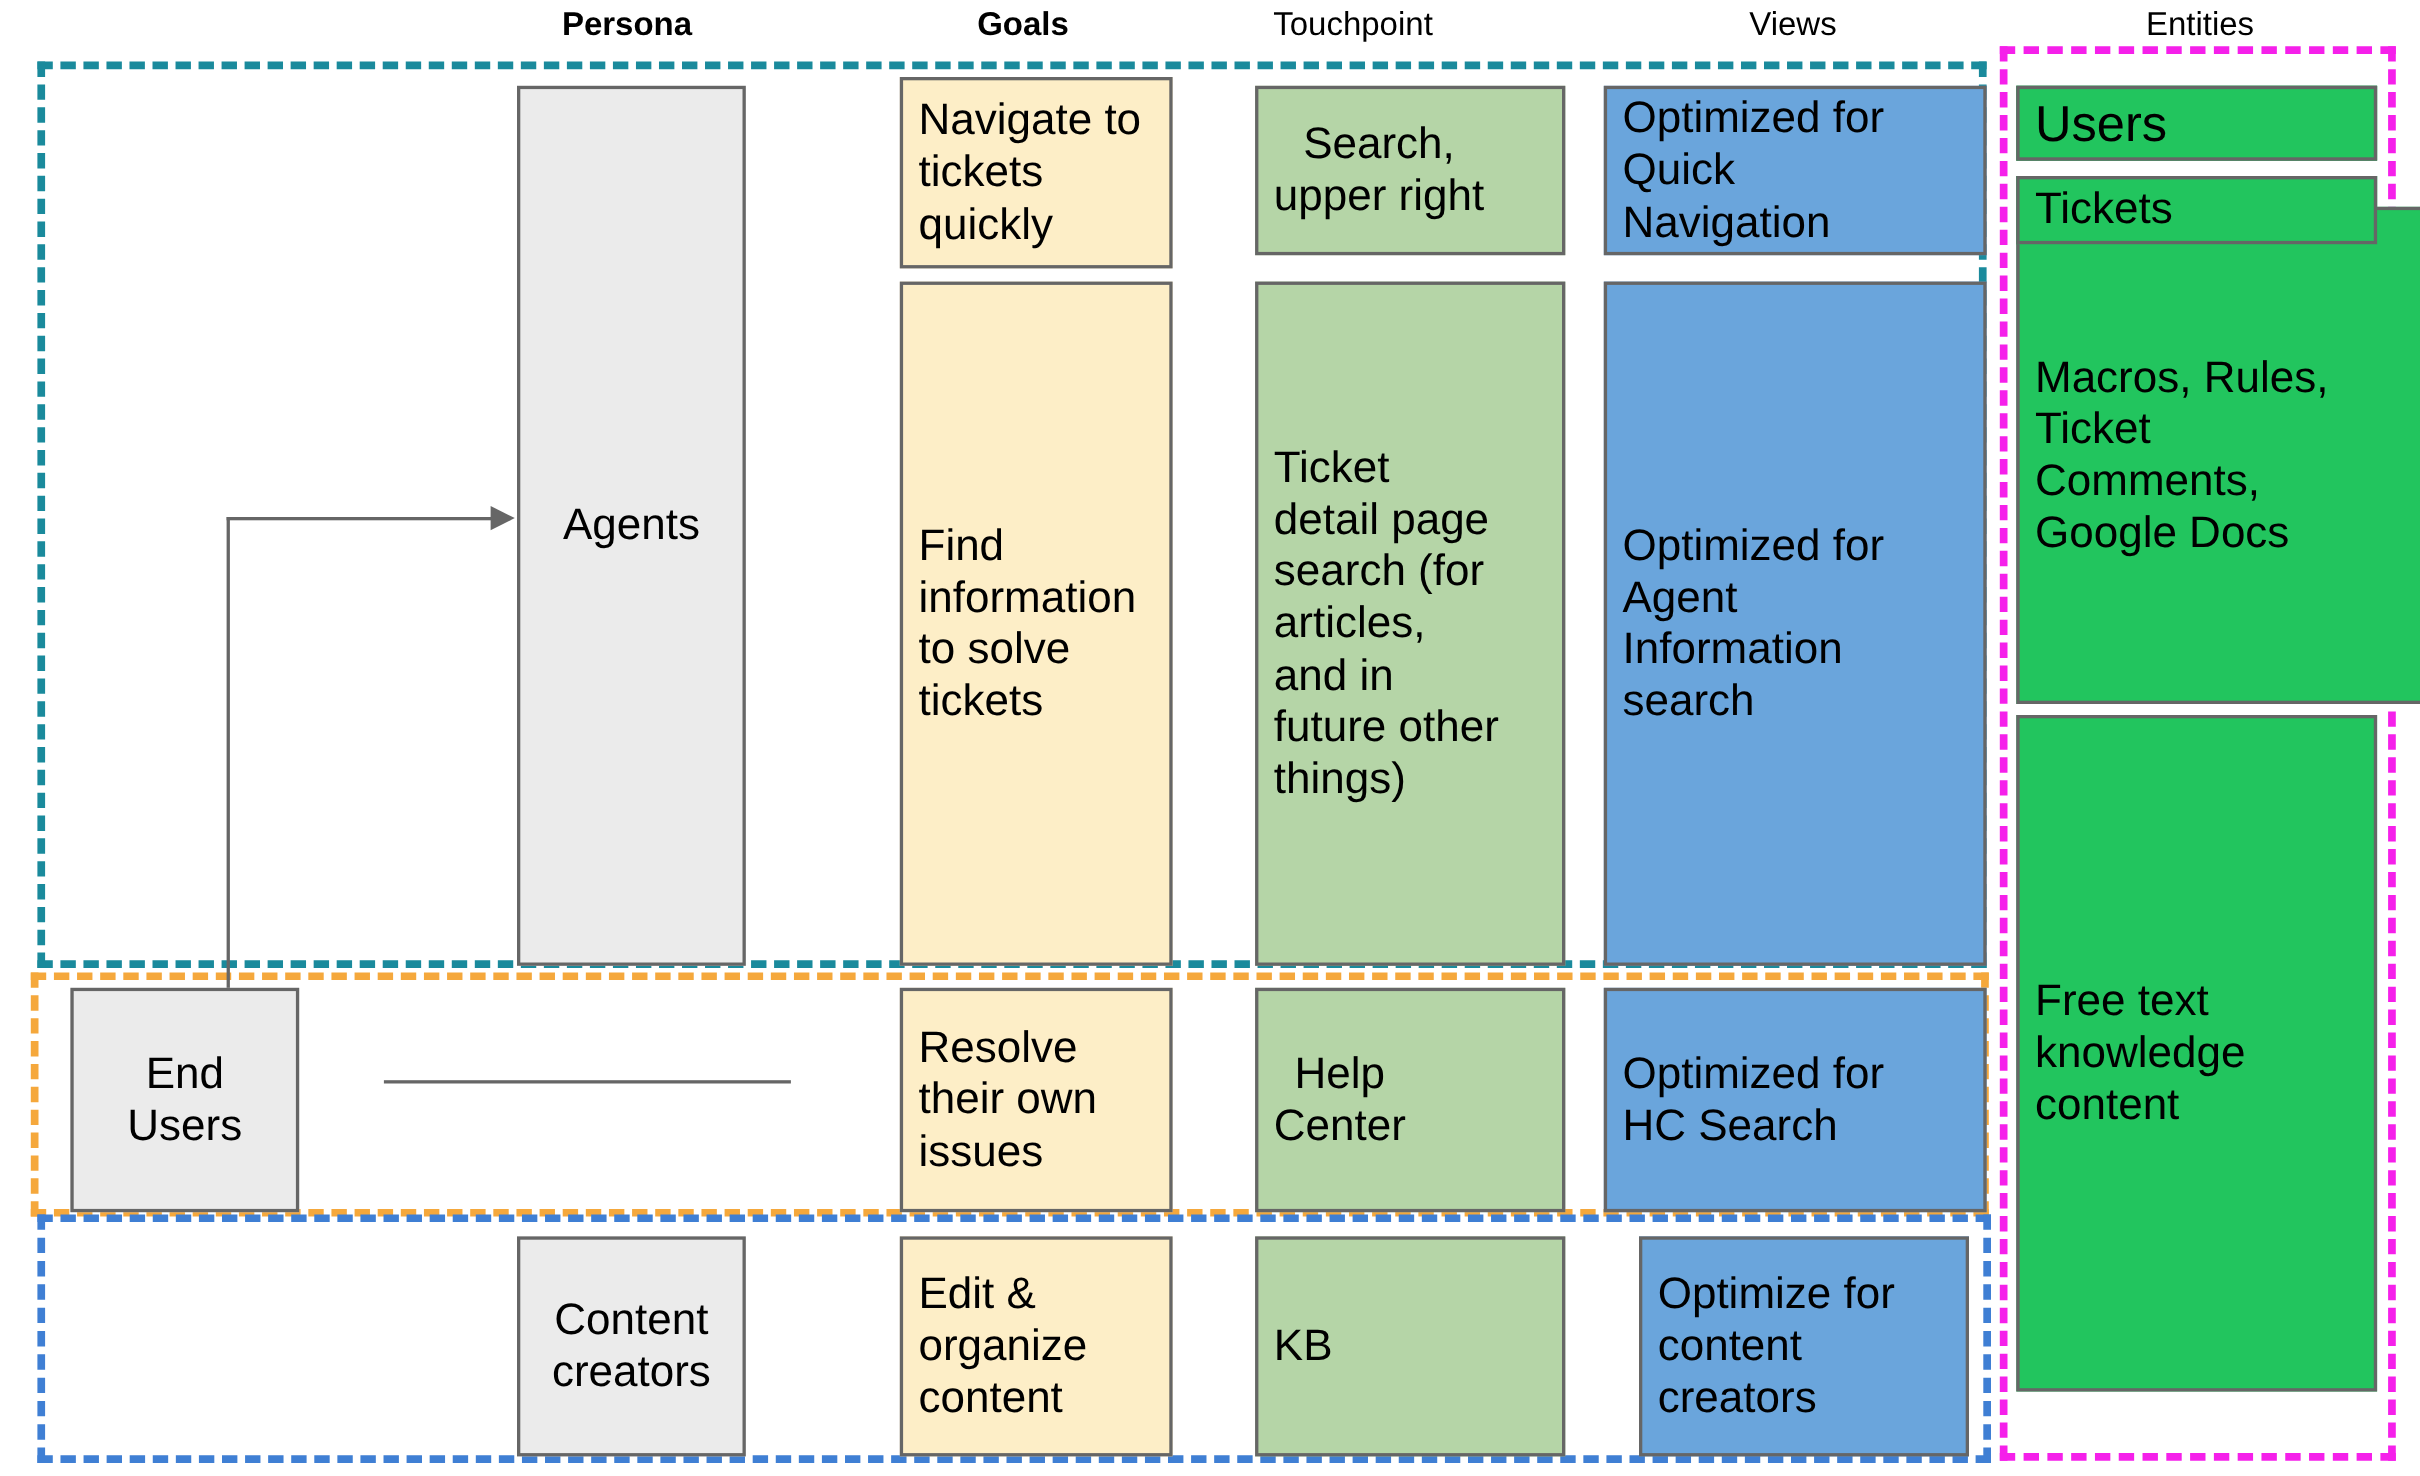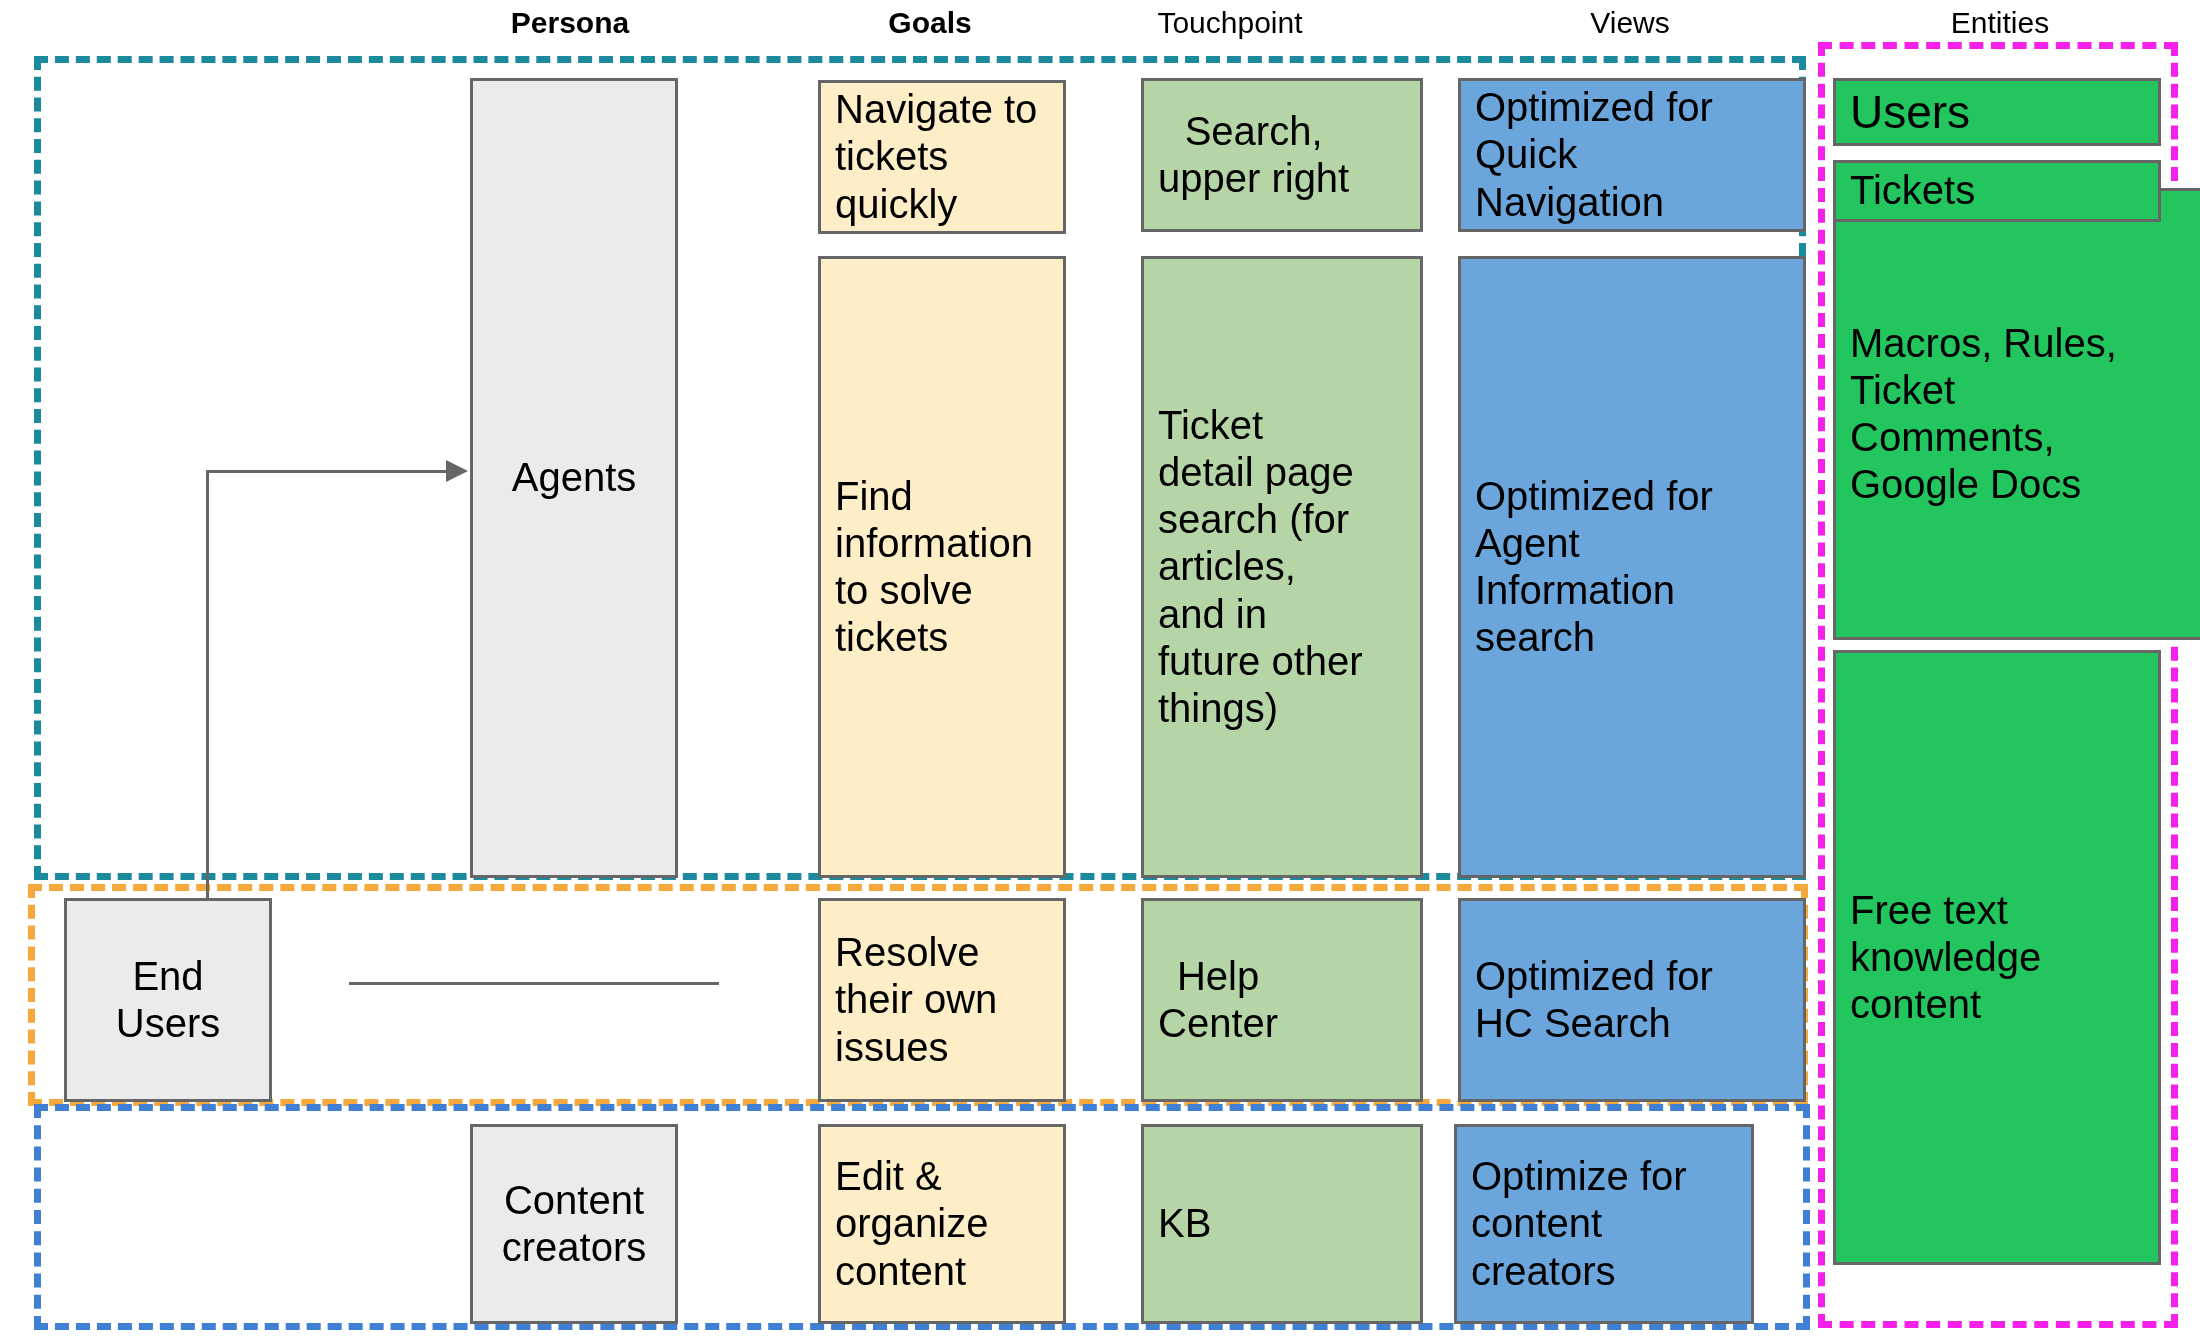--- a/index.html
+++ b/index.html
@@ -101,21 +101,21 @@
 
   <div class="connector conn-h" style="left:349px; top:982px; width:370px;"></div>
 
   <div class="node fill-gray center" style="left:470px; top:78px; width:208px; height:800px;">Agents</div>
 
   <div class="node fill-gray center" style="left:64px; top:898px; width:208px; height:204px;">End Users</div>
 
   <div class="node fill-gray center" style="left:470px; top:1124px; width:208px; height:200px;">Content
 creators</div>
 
-  <div class="node fill-yellow left" style="left:818px; top:80px; width:248px; height:154px;">Navigate to
+  <div class="node fill-yellow left" style="left:818px; top:70px; width:248px; height:174px;">Navigate to
 tickets
 quickly</div>
 
   <div class="node fill-yellow left" style="left:818px; top:256px; width:248px; height:622px;">Find
 information
 to solve
 tickets</div>
 
   <div class="node fill-yellow left" style="left:818px; top:898px; width:248px; height:204px;">Resolve
 their own
@@ -146,21 +146,21 @@
 Navigation</div>
 
   <div class="node fill-blue left" style="left:1458px; top:256px; width:348px; height:622px;">Optimized for
 Agent
 Information
 search</div>
 
   <div class="node fill-blue left" style="left:1458px; top:898px; width:348px; height:204px;">Optimized for
 HC Search</div>
 
-  <div class="node fill-blue left" style="left:1454px; top:1124px; width:300px; height:200px;">Optimize for
+  <div class="node fill-blue left" style="left:1490px; top:1124px; width:300px; height:200px;">Optimize for
 content
 creators</div>
 
   <div class="node fill-pink left" style="left:1833px; top:78px; width:328px; height:68px; font-size:46px;">Users</div>
 
   <div class="node fill-pink left" style="left:1833px; top:160px; width:328px; height:62px;">Tickets</div>
 
   <div class="node fill-pink left" style="left:1833px; top:188px; width:382px; height:452px;">Macros, Rules,
 Ticket
 Comments,

